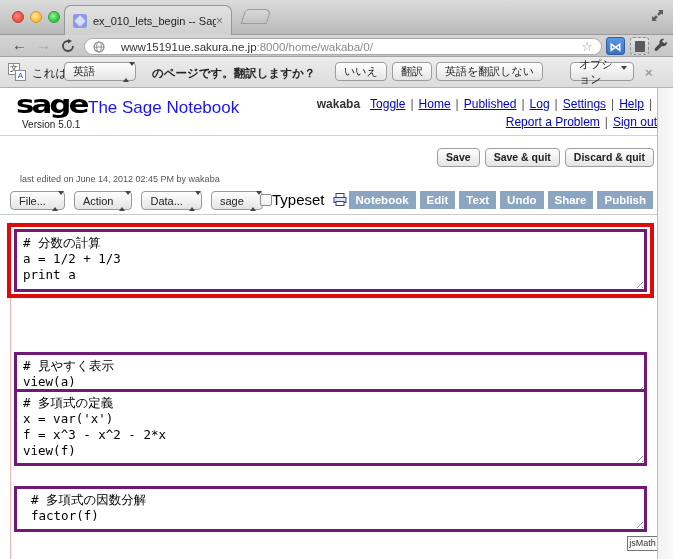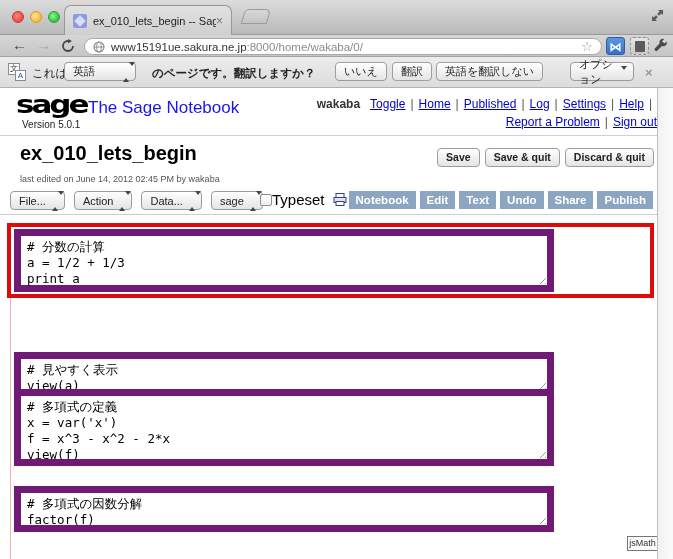--- a/index.html
+++ b/index.html
@@ -29,21 +29,21 @@
     background:linear-gradient(#d8d8d8,#c3c3c3); border:1px solid #9b9b9b;
     border-radius:4px 6px 0 0; transform:skewX(-18deg); }
   .fullscreen-ic { position:absolute; right:9px; top:9px; }
 
   .navbar { position:absolute; left:0; top:35px; width:673px; height:22px;
     background:linear-gradient(#d6d6d6,#c6c6c6); border-bottom:1px solid #a3a3a3; }
   .nav-ic { position:absolute; top:1px; font-size:15px; font-weight:bold; color:#3c3c3c; }
   .nav-ic.disabled { color:#a4a4a4; }
   .urlbar { position:absolute; left:84px; top:3px; width:518px; height:17px; background:#fff;
     border:1px solid #a9a9a9; border-radius:9px; display:flex; align-items:center; padding:0 8px; }
-  .url-text { font-size:11.5px; color:#333; margin-left:6px; white-space:nowrap; }
+  .url-text { font-size:11.5px; color:#333; margin-left:16px; white-space:nowrap; }
   .url-text .path { color:#8a8a8a; }
   .star { margin-left:auto; color:#9a9a9a; font-size:13px; line-height:1; }
   .ext { position:absolute; top:2px; width:19px; height:18px; border-radius:3px; text-align:center; }
   .ext.blue { left:606px; background:linear-gradient(#5b97e0,#3871c4); color:#fff; font-size:12px;
     font-weight:bold; line-height:18px; border:1px solid #2c5ca6; }
   .ext.gray { left:630px; background:linear-gradient(#e6e6e6,#c9c9c9); border:1px dashed #8f8f8f; position:absolute; }
   .ext.gray::after { content:""; position:absolute; left:4px; top:3px; width:10px; height:11px;
     background:#5a5a5a; border-radius:1px; }
   .wrench { position:absolute; left:652px; top:3px; }
 
@@ -99,30 +99,30 @@
   .typeset-label { font-size:15px; color:#000; }
   .print-wrap { position:absolute; left:323px; top:1px; display:flex; align-items:center; }
   .print-link { font-size:13px; color:var(--link,#0000cc); text-decoration:underline; margin-left:4px; }
   .modebtns { position:absolute; right:0; top:0; display:flex; gap:4px; }
   .modebtn { background:var(--modebtn,#8ca5c1); color:#fff; font-weight:bold; font-size:11.5px;
     padding:2px 7px; line-height:14px; white-space:nowrap; }
   .hr2 { position:absolute; left:0; top:126px; width:657px; height:1px; background:#cccccc; }
 
   .pinkline { position:absolute; left:10px; top:134px; width:1px; height:337px; background:#f2b4b4; }
 
-  .cell { position:absolute; left:14px; width:540px; background:#fff; border:7px solid #701a75; }
+  .cell { position:absolute; left:14px; width:633px; background:#fff; border:3px solid #701a75; }
   .cell pre { font-family:"DejaVu Sans Mono", monospace; font-size:12.5px; line-height:16px;
     color:#000; padding:3px 6px; white-space:pre; }
   .resize-handle { position:absolute; right:1px; bottom:1px; width:9px; height:9px;
     background:repeating-linear-gradient(135deg,#9a9a9a 0 1px,transparent 1px 4px);
     clip-path:polygon(100% 0,100% 100%,0 100%); }
   .cell1 { top:141px; height:63px; }
   .cell2 { top:228px; height:45px;margin-top:36px; }
   .cell3 { top:301px; height:77px; }
-  .cell4 { top:398px; height:46px; }
+  .cell4 { top:398px; height:46px;padding-left:8px; }
   .target-red { position:absolute; left:7px; top:135px; width:647px; height:75px;
     border:4px solid var(--red,#de0b0b); pointer-events:none; z-index:5; }
 
   .jsmath { position:absolute; left:627px; top:448px; width:31px; height:15px; border:1px solid #777;
     background:#fdfdfd; font-size:9px; color:#333; text-align:center; line-height:13px; }
 </style>
 </head>
 <body>
 
 <div class="window">
@@ -194,21 +194,20 @@
     <span class="version">Version 5.0.1</span>
 
     <div class="userline" style="top:27px">
       <a>Report a Problem</a><span class="sep">|</span><a>Sign out</a>
     </div>
     <div class="userline" style="top:9px">
       <span class="uname">wakaba</span><a>Toggle</a><span class="sep">|</span><a>Home</a><span class="sep">|</span><a>Published</a><span class="sep">|</span><a>Log</a><span class="sep">|</span><a>Settings</a><span class="sep">|</span><a>Help</a><span class="sep">|</span>
     </div>
     <div class="hr1"></div>
 
-    <h1 class="ws-title">ex_010_lets_begin</h1>
     <div class="savebtns">
       <button class="macbtn">Save</button>
       <button class="macbtn">Save &amp; quit</button>
       <button class="macbtn">Discard &amp; quit</button>
     </div>
     <div class="last-edited">last edited on June 14, 2012 02:45 PM by wakaba</div>
 
     <div class="ws-toolbar">
       <div class="menus">
         <div class="mac-select">

